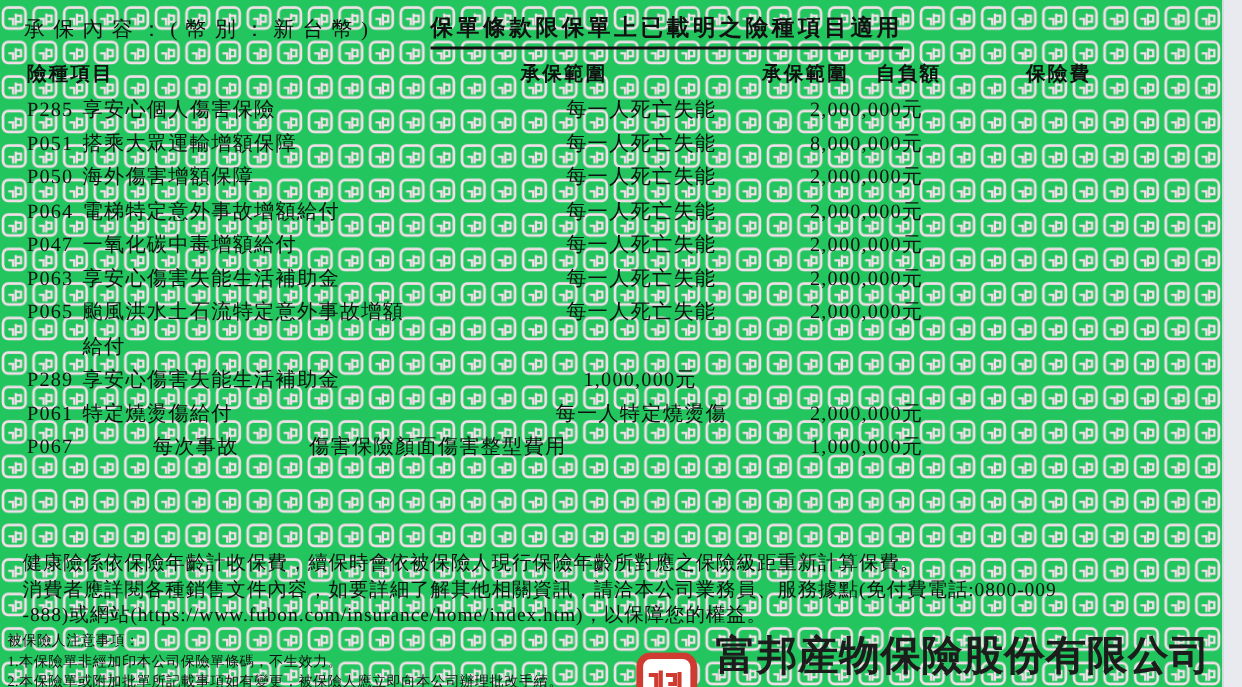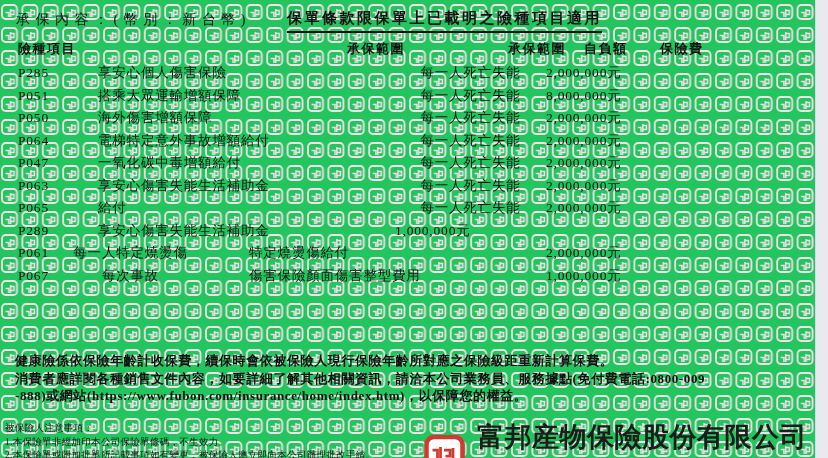--- a/index.html
+++ b/index.html
@@ -24,34 +24,34 @@
   .doc-title{
     position:absolute;left:287px;top:9px;
     font-size:15px;font-weight:bold;letter-spacing:2.5px;white-space:nowrap;
     border-bottom:2px solid #111;padding-bottom:3px;
   }
   .colhead{position:absolute;top:40px;font-size:13px;font-weight:bold;letter-spacing:1.5px;white-space:nowrap;}
   .ch-item{left:18px;}
   .ch-scope{left:347px;}
   .ch-amount{left:508px;}
   .ch-deduct{left:584px;}
-  .ch-premium{left:660px;}
+  .ch-premium{left:684px;}
 
   .table{position:absolute;left:18px;top:62px;width:780px;}
   .trow{display:flex;align-items:flex-start;}
   .trow .cell{font-size:13.5px;line-height:22.5px;letter-spacing:0.8px;white-space:nowrap;}
   .c-code{width:37px;}
-  .c-name{width:297px;white-space:normal;margin-left:43px;}
+  .c-name{width:297px;white-space:normal;}
   .c-name div{white-space:nowrap;}
   .c-scope{width:151px;text-align:center;}
-  .c-amount{flex:1;}
+  .c-amount{flex:1;margin-left:37px;}
 
   .footer{
-    position:absolute;left:15px;top:352px;width:792px;
-    font-size:13px;font-weight:bold;letter-spacing:0.6px;line-height:17.5px;
+    position:absolute;left:15px;top:366px;width:792px;
+    font-size:13px;font-weight:normal;letter-spacing:0.6px;line-height:17.5px;
   }
   .footer div{white-space:nowrap;}
 
   .notes{
     position:absolute;left:5px;top:422px;width:420px;
     font-size:9.5px;line-height:13.5px;letter-spacing:0.3px;
   }
   .notes div{white-space:nowrap;}
 
   .company-name{
@@ -139,40 +139,41 @@
           <div class="cell c-name">
               <div>享安心傷害失能生活補助金</div>
               <div></div>
             </div>
           <div class="cell c-scope">每一人死亡失能</div>
           <div class="cell c-amount">2,000,000元</div>
         </div>
         <div class="trow">
           <div class="cell c-code">P065</div>
           <div class="cell c-name">
+              <div>颱風洪水土石流特定意外事故增額</div>
               <div>給付</div>
             </div>
           <div class="cell c-scope">每一人死亡失能</div>
           <div class="cell c-amount">2,000,000元</div>
         </div>
         <div class="trow">
           <div class="cell c-code">P289</div>
           <div class="cell c-name">
               <div>享安心傷害失能生活補助金</div>
               <div></div>
             </div>
           <div class="cell c-amount">1,000,000元</div>
         </div>
         <div class="trow">
           <div class="cell c-code">P061</div>
+          <div class="cell c-name">
+              <div>特定燒燙傷給付</div>
+              <div></div>
+            </div>
           <div class="cell c-scope">每一人特定燒燙傷</div>
-          <div class="cell c-name">
-              <div>特定燒燙傷給付</div>
-              <div></div>
-            </div>
           <div class="cell c-amount">2,000,000元</div>
         </div>
         <div class="trow">
           <div class="cell c-code">P067</div>
           <div class="cell c-scope">每次事故</div>
           <div class="cell c-name">
               <div>傷害保險顏面傷害整型費用</div>
               <div></div>
             </div>
           <div class="cell c-amount">1,000,000元</div>

